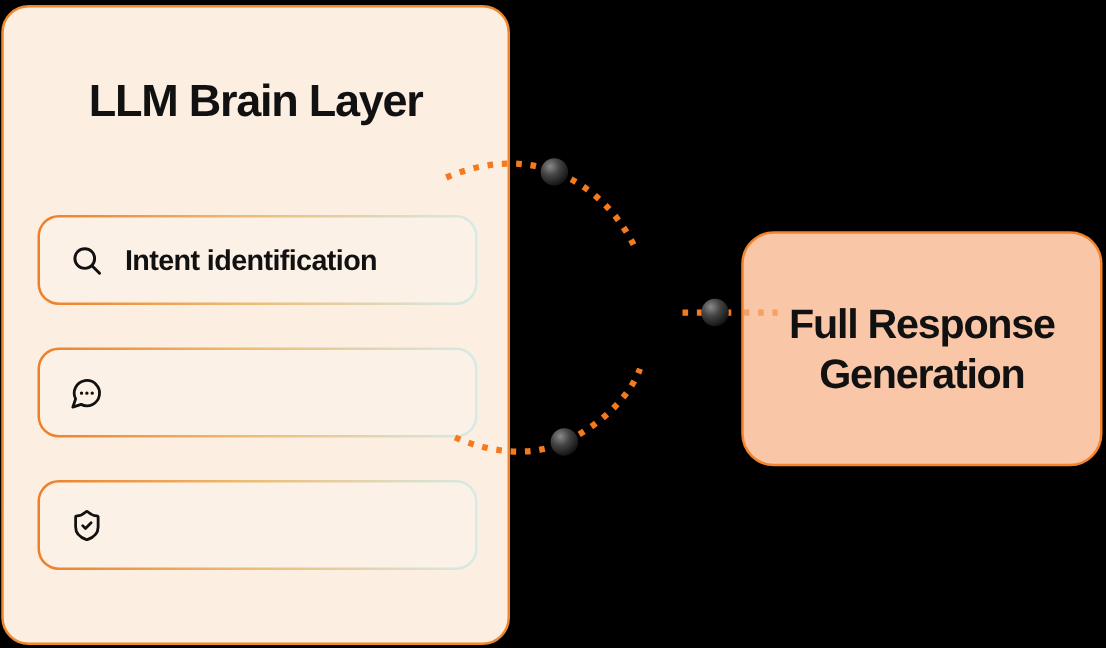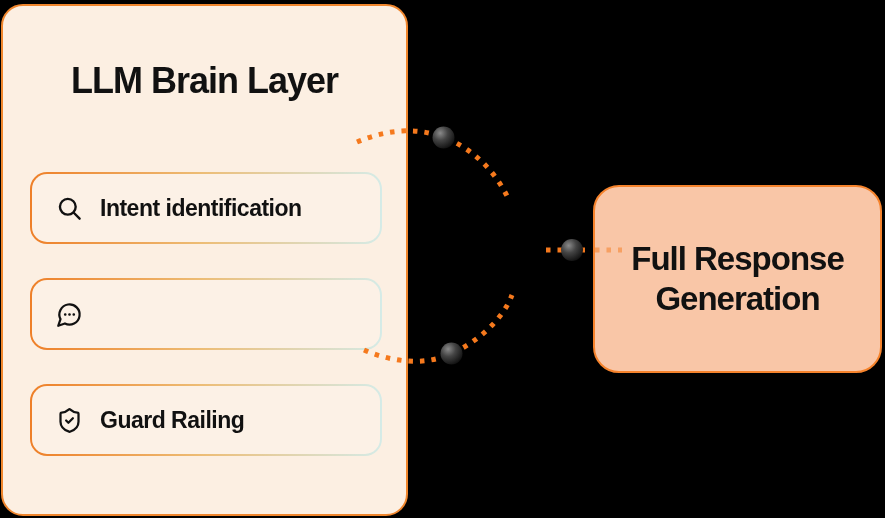--- a/index.html
+++ b/index.html
@@ -116,21 +116,20 @@
         </svg>
       </div>
     </div>
 
     <div class="item item-3">
       <div class="item-inner">
         <svg class="item-icon" viewBox="0 0 24 24" fill="none" stroke="currentColor" stroke-width="2" stroke-linecap="round" stroke-linejoin="round">
           <path d="M20 13c0 5-3.5 7.5-7.66 8.95a1 1 0 0 1-.67-.01C7.5 20.5 4 18 4 13V6a1 1 0 0 1 1-1c2 0 4.5-1.2 6.24-2.72a1.17 1.17 0 0 1 1.52 0C14.51 3.81 17 5 19 5a1 1 0 0 1 1 1z"></path>
           <path d="m9 12 2 2 4-4"></path>
         </svg>
-        <span class="item-label">Guard Railing</span>
       </div>
     </div>
   </div>
 
   <div class="right-box">
     <div class="right-box-label">Full Response Generation</div>
   </div>
 
   <svg class="overlay" viewBox="0 0 885 518">
     <defs>

